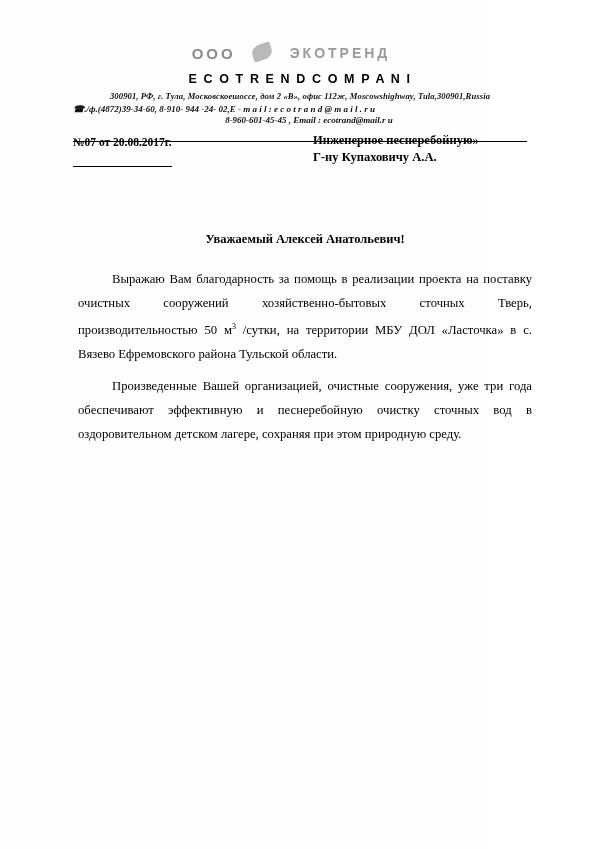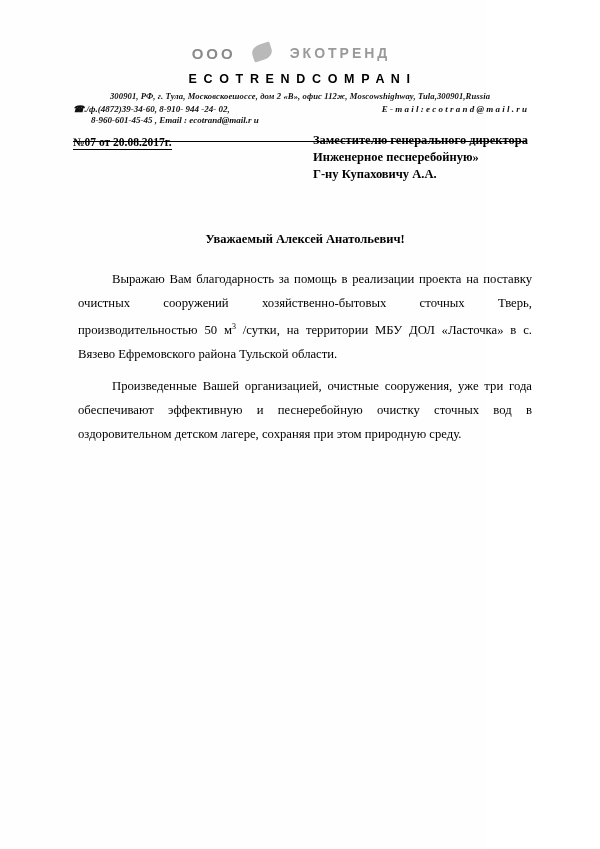--- a/index.html
+++ b/index.html
@@ -79,57 +79,57 @@
     font-size: 8.6px;
     font-style: italic;
     font-weight: bold;
     letter-spacing: 0.1px;
     margin-top: 5px;
     color: #111;
     font-family: Liberation Serif, serif;
   }
   .contact-row {
     display: flex;
-    justify-content: space-between;
     width: 454px;
     margin: 3px auto 0 auto;
     font-size: 9px;
     font-style: italic;
     font-weight: bold;
     color: #111;
   }
   .contact-left2 {
     width: 454px;
     margin: 1px auto 16px auto;
     font-size: 9px;
     font-style: italic;
     font-weight: bold;
     padding-left: 18px;
     box-sizing: border-box;
     color: #111;
+    text-align: center;
   }
   .rule {
     width: 454px;
     height: 1px;
     background: #000;
     margin: 6px auto 0 auto;
   }
   
   .topblock {
     position: absolute;
     left: 73px;
     top: 132px;
     width: 454px;
   }
   .docnum {
     font-size: 11.5px;
     font-weight: bold;
     border-bottom: 1px solid #000;
     display: inline-block;
-    padding-bottom: 1px;
+    padding-bottom: 18px;
   }
   .addressee {
     position: absolute;
     left: 240px;
     top: 0;
     width: 250px;
     font-size: 12.5px;
     font-weight: bold;
     line-height: 17px;
   }
@@ -206,21 +206,20 @@
       <span>☎./ф.(4872)39-34-60, 8-910- 944 -24- 02,</span>
       <span>E - m a i l  :  e c o t r a n d  @  m a i l . r u</span>
     </div>
     <div class="contact-left2">8-960-601-45-45 ,  Email :  ecotrand@mail.r u</div>
     <div class="rule"></div>
   </div>
 
   <div class="topblock">
     <span class="docnum">№07 от 20.08.2017г.</span>
     <div class="addressee">
-      <div>Заместителю генерального директора</div>
       <div>Инженерное песнеребойную»</div>
       <div>Г-ну Купаховичу А.А.</div>
     </div>
   </div>
 
   <div class="body">
     <div class="salutation">Уважаемый Алексей Анатольевич!</div>
     <p class="para"><span>Выражаю Вам благодарность за помощь в реализации проекта на поставку очистных сооружений хозяйственно-бытовых сточных Тверь, производительностью 50 м</span><sup class="sup">3</sup><span> /сутки, на территории МБУ ДОЛ «Ласточка» в с. Вязево Ефремовского района Тульской области.</span></p>
     <p class="para">Произведенные Вашей организацией, очистные сооружения, уже три года обеспечивают эффективную и песнеребойную очистку сточных вод в оздоровительном детском лагере, сохраняя при этом природную среду.</p>
   </div>

